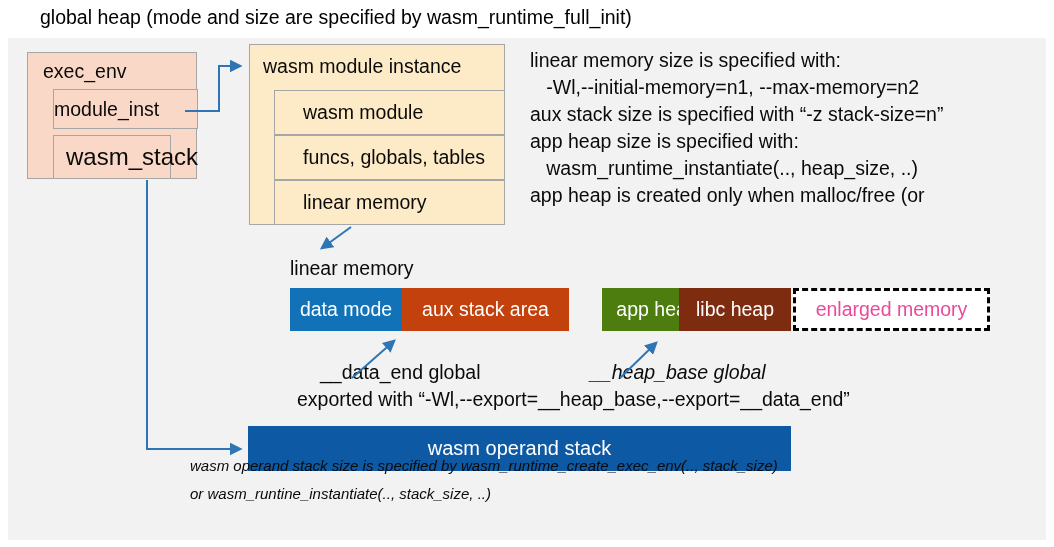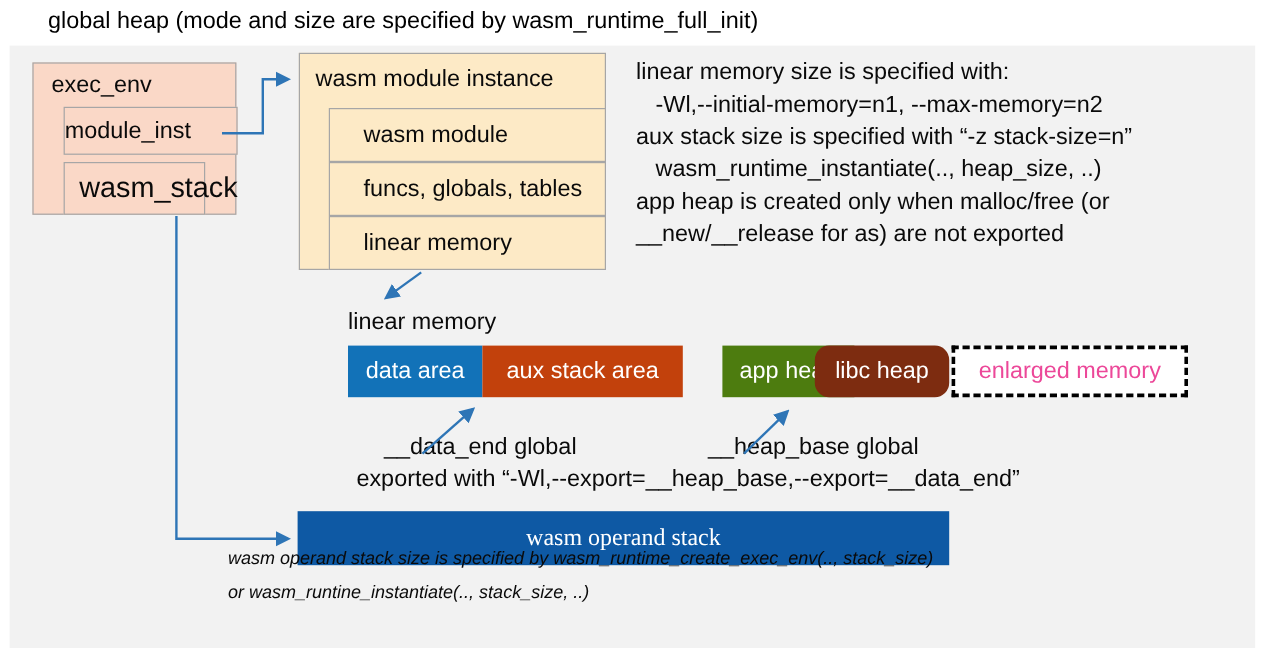--- a/index.html
+++ b/index.html
@@ -27,28 +27,28 @@
   .notes-right{left:530px;top:47px;z-index:3;font-size:19.5px;line-height:27px;}
   .notes-right .line{white-space:pre-wrap;}
 
   .lm-label{left:290px;top:257px;font-size:19.5px;z-index:3;}
 
   .seg{top:288px;height:43px;z-index:3;display:flex;align-items:center;justify-content:center;
        color:#fff;font-size:19.5px;}
   .seg0{left:290px;width:112px;}
   .seg1{left:402px;width:167px;}
   .seg2{left:569px;width:110px;}
-  .seg3{left:679px;width:112px;border-radius:12px;}
+  .seg3{left:679px;width:112px;}
   .enlarged{left:793px;top:288px;width:197px;height:43px;box-sizing:border-box;
             border:3px dashed #000;background:#fff;color:#ec4899;z-index:3;
             display:flex;align-items:center;justify-content:center;font-size:19.5px;}
 
   .ann{z-index:3;font-size:19.5px;}
   .ann-data-end{left:320px;top:361px;}
-  .ann-heap-base{left:590px;top:361px;}
+  .ann-heap-base{left:590px;top:361px;font-style:italic;}
   .ann-exported{left:297px;top:388px;}
 
   .operand-bar{left:248px;top:426px;width:543px;height:45px;z-index:3;
                display:flex;align-items:center;justify-content:center;color:#fff;font-size:20px;}
 
   .notes-bottom{left:190px;top:452px;z-index:3;font-size:15px;line-height:27.5px;font-style:italic;}
   .notes-bottom .line{white-space:pre-wrap;}
 </style>
 </head>
 <body>
@@ -69,37 +69,37 @@
     <div class="inst-header">wasm module instance</div>
   </div>
   <div class="abs box cream inst-row inst-row0">wasm module</div>
   <div class="abs box cream inst-row inst-row1">funcs, globals, tables</div>
   <div class="abs box cream inst-row inst-row2">linear memory</div>
 
   <div class="abs notes-right">
     <div class="line">linear memory size is specified with:</div>
     <div class="line">   -Wl,--initial-memory=n1, --max-memory=n2</div>
     <div class="line">aux stack size is specified with “-z stack-size=n”</div>
+    <div class="line">app heap size is specified with:</div>
     <div class="line">   wasm_runtime_instantiate(.., heap_size, ..)</div>
     <div class="line">app heap is created only when malloc/free (or</div>
-    <div class="line">__new/__release for as) are not exported</div>
   </div>
 
   <div class="abs lm-label">linear memory</div>
-  <div class="abs seg seg0" style="background: rgb(18, 114, 184);">data area</div>
+  <div class="abs seg seg0" style="background: rgb(18, 114, 184);">data mode</div>
   <div class="abs seg seg1" style="background: #c2410c;">aux stack area</div>
   <div class="abs seg seg2" style="background: #4d7c0f; margin-left: 33px;">app heap</div>
   <div class="abs seg seg3" style="background: rgb(125, 44, 16);">libc heap</div>
   <div class="abs enlarged">enlarged memory</div>
 
   <div class="abs ann ann-data-end">__data_end global</div>
   <div class="abs ann ann-heap-base">__heap_base global</div>
   <div class="abs ann ann-exported">exported with “-Wl,--export=__heap_base,--export=__data_end”</div>
 
-  <div class="abs operand-bar" style="background: rgb(14, 89, 164); font-family: Liberation Serif, serif;">wasm operand stack</div>
+  <div class="abs operand-bar" style="background: rgb(14, 89, 164);">wasm operand stack</div>
 
   <div class="abs notes-bottom">
     <div class="line">wasm operand stack size is specified by wasm_runtime_create_exec_env(.., stack_size)</div>
     <div class="line">or wasm_runtine_instantiate(.., stack_size, ..)</div>
   </div>
 
   <svg class="abs overlay" viewBox="0 0 1054 547" xmlns="http://www.w3.org/2000/svg">
     <defs>
       <marker id="arw" viewBox="0 0 10 10" refX="8" refY="5" markerWidth="6.5" markerHeight="6.5" orient="auto-start-reverse">
         <path d="M 0 0 L 10 5 L 0 10 z" fill="#2e75b6"></path>

